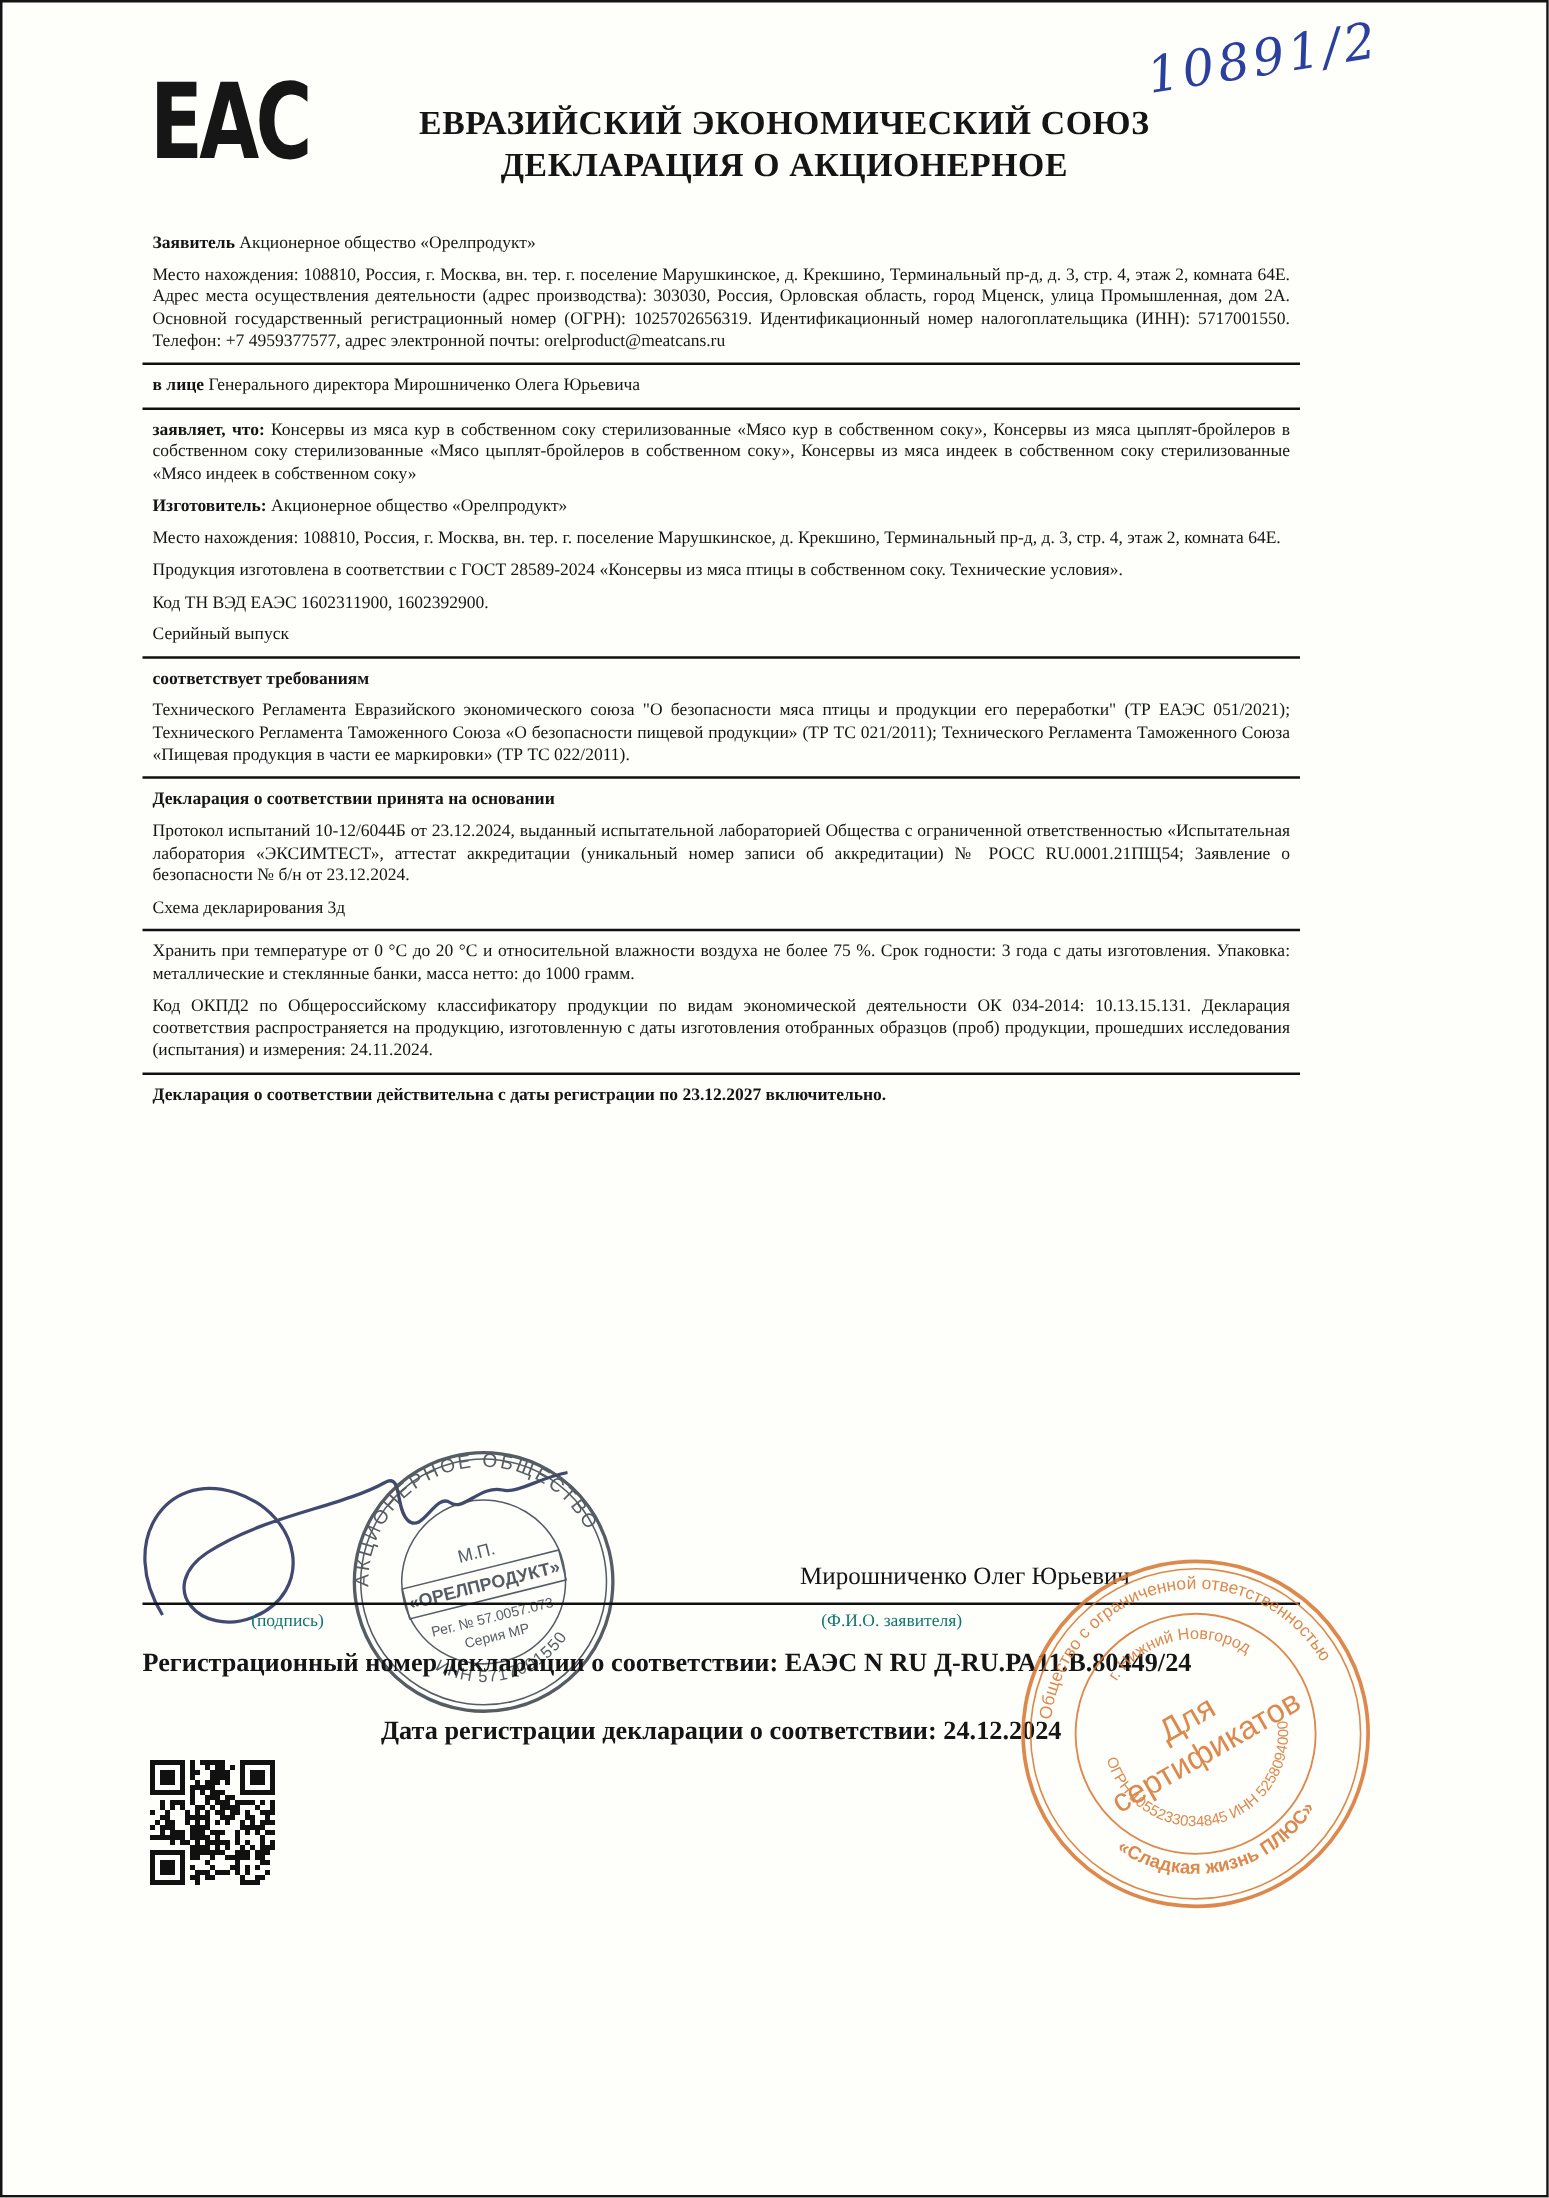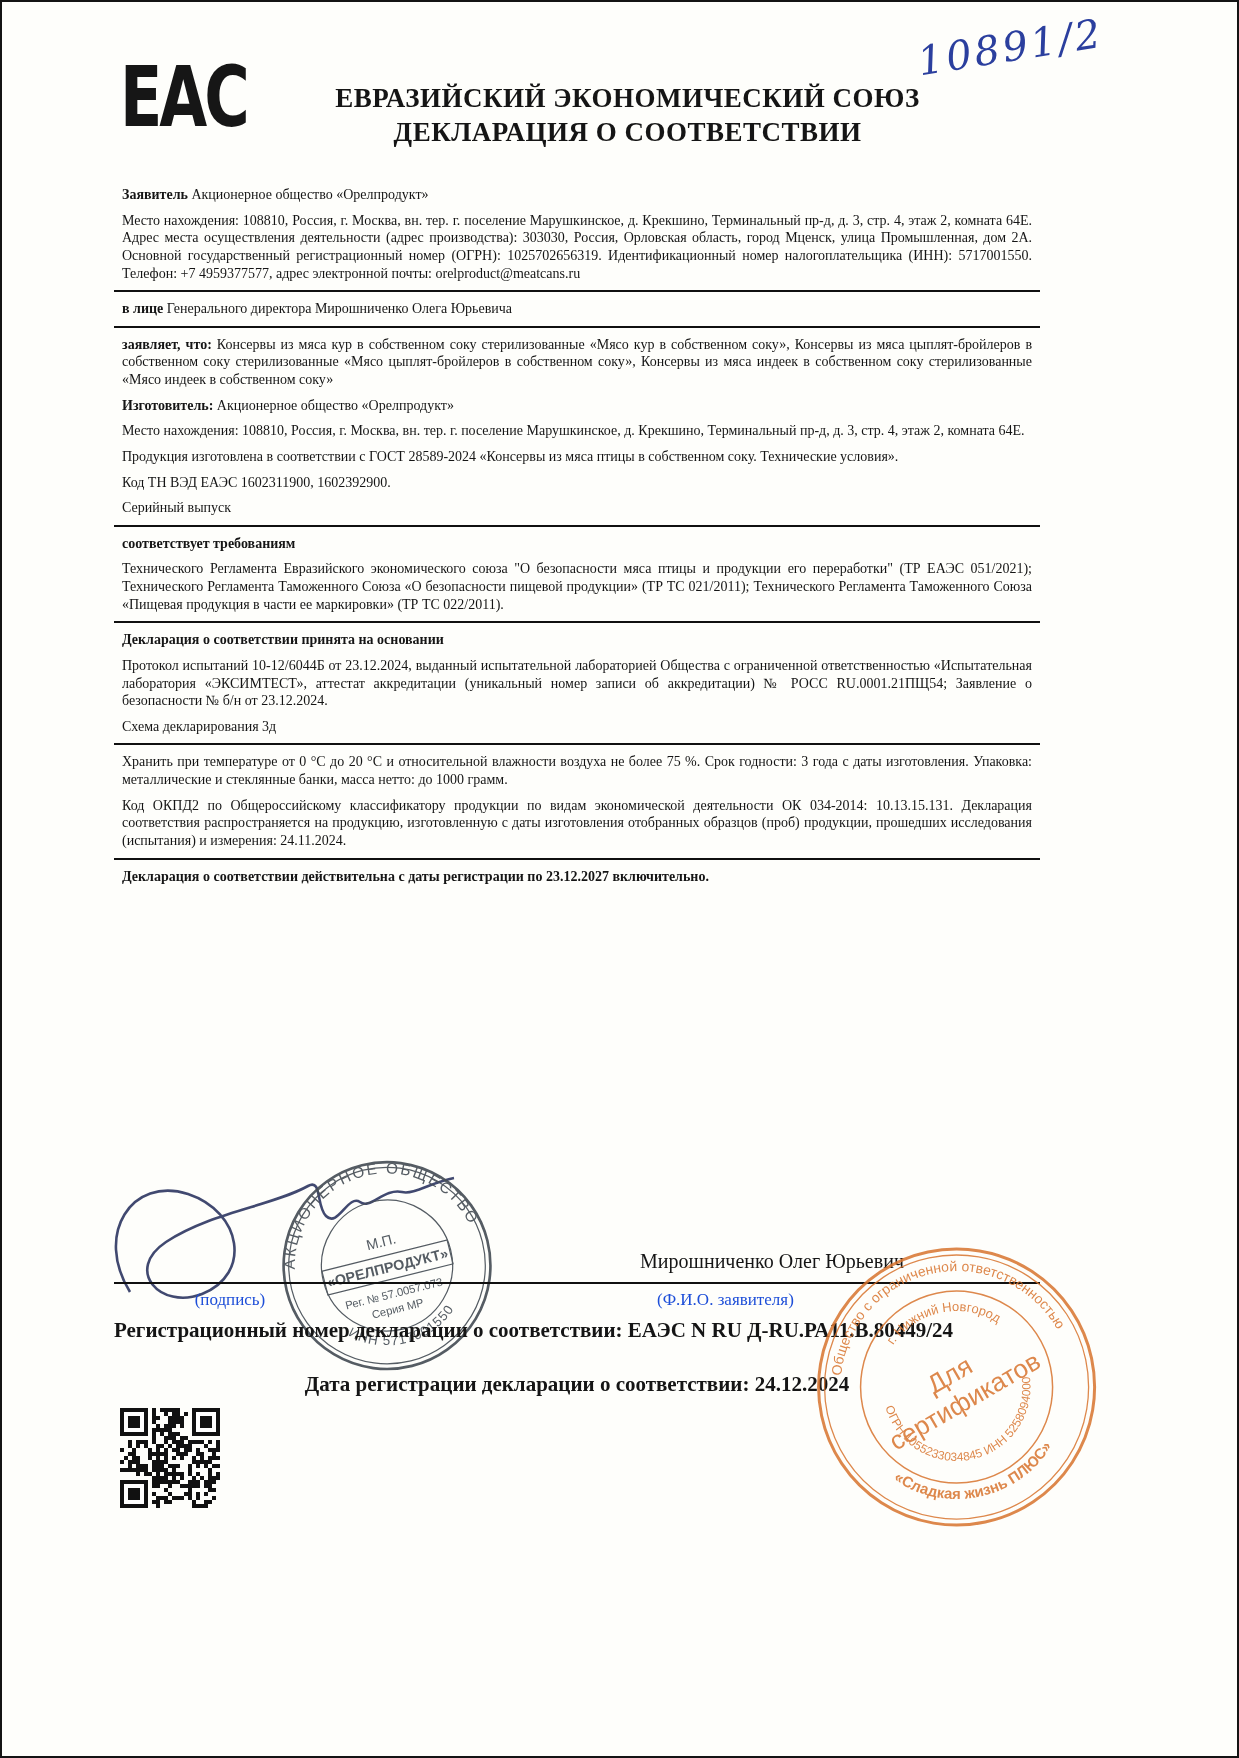--- a/index.html
+++ b/index.html
@@ -25,21 +25,21 @@
   .rule{border:0;border-top:2.5px solid #101010;margin:3px 0;}
 
   .signature-svg{position:absolute;left:100px;top:1140px;}
   .company-stamp{position:absolute;left:278px;top:1156px;transform:rotate(-14deg);opacity:.92;}
   .company-stamp text{fill:#474f57;font-family:"Liberation Sans",sans-serif;}
   .company-stamp .ring{stroke:#474f57;fill:none;}
 
   .sig-name{position:absolute;left:600px;top:1248px;width:340px;text-align:center;font-size:20px;}
   .sig-rule{position:absolute;left:112px;top:1280px;width:926px;border:0;
         border-top:2px solid #101010;margin:0;}
-  .cap{position:absolute;font-size:17px;color:#1d4ed8;}
+  .cap{position:absolute;font-size:14px;color:#0f766e;}
   .cap-sign{left:158px;top:1288px;width:140px;text-align:center;}
   .cap-fio{left:655px;top:1288px;width:230px;}
 
   .regline{position:absolute;left:112px;width:926px;font-size:21px;font-weight:bold;margin:0;}
   .reg-number{top:1316px;}
   .reg-date{top:1370px;text-align:center;}
 
   .qr{position:absolute;left:118px;top:1406px;width:100px;height:100px;}
 
   .cert-stamp{position:absolute;left:810px;top:1240px;transform:rotate(-12deg);opacity:.85;}
@@ -52,21 +52,21 @@
 <div class="page">
 
   <div class="handwritten">10891/2</div>
 
   <div class="eac-logo">
     <span>ЕАС</span>
   </div>
 
   <div class="title-block">
     <div class="title">ЕВРАЗИЙСКИЙ ЭКОНОМИЧЕСКИЙ СОЮЗ</div>
-    <div class="title">ДЕКЛАРАЦИЯ О СООТВЕТСТВИИ</div>
+    <div class="title">ДЕКЛАРАЦИЯ О АКЦИОНЕРНОЕ</div>
   </div>
 
   <div class="content">
     <p class="body"><b>Заявитель</b> <span>Акционерное общество «Орелпродукт»</span></p>
     <p class="body">Место нахождения: 108810, Россия, г. Москва, вн. тер. г. поселение Марушкинское, д. Крекшино, Терминальный пр-д, д. 3, стр. 4, этаж 2, комната 64Е. Адрес места осуществления деятельности (адрес производства): 303030, Россия, Орловская область, город Мценск, улица Промышленная, дом 2А. Основной государственный регистрационный номер (ОГРН): 1025702656319. Идентификационный номер налогоплательщика (ИНН): 5717001550. Телефон: +7 4959377577, адрес электронной почты: orelproduct@meatcans.ru</p>
     <hr class="rule">
     <p class="body"><b>в лице</b> <span>Генерального директора Мирошниченко Олега Юрьевича</span></p>
     <hr class="rule">
     <p class="body"><b>заявляет, что:</b> <span>Консервы из мяса кур в собственном соку стерилизованные «Мясо кур в собственном соку», Консервы из мяса цыплят-бройлеров в собственном соку стерилизованные «Мясо цыплят-бройлеров в собственном соку», Консервы из мяса индеек в собственном соку стерилизованные «Мясо индеек в собственном соку»</span></p>
     <p class="body"><b>Изготовитель:</b> <span>Акционерное общество «Орелпродукт»</span></p>

